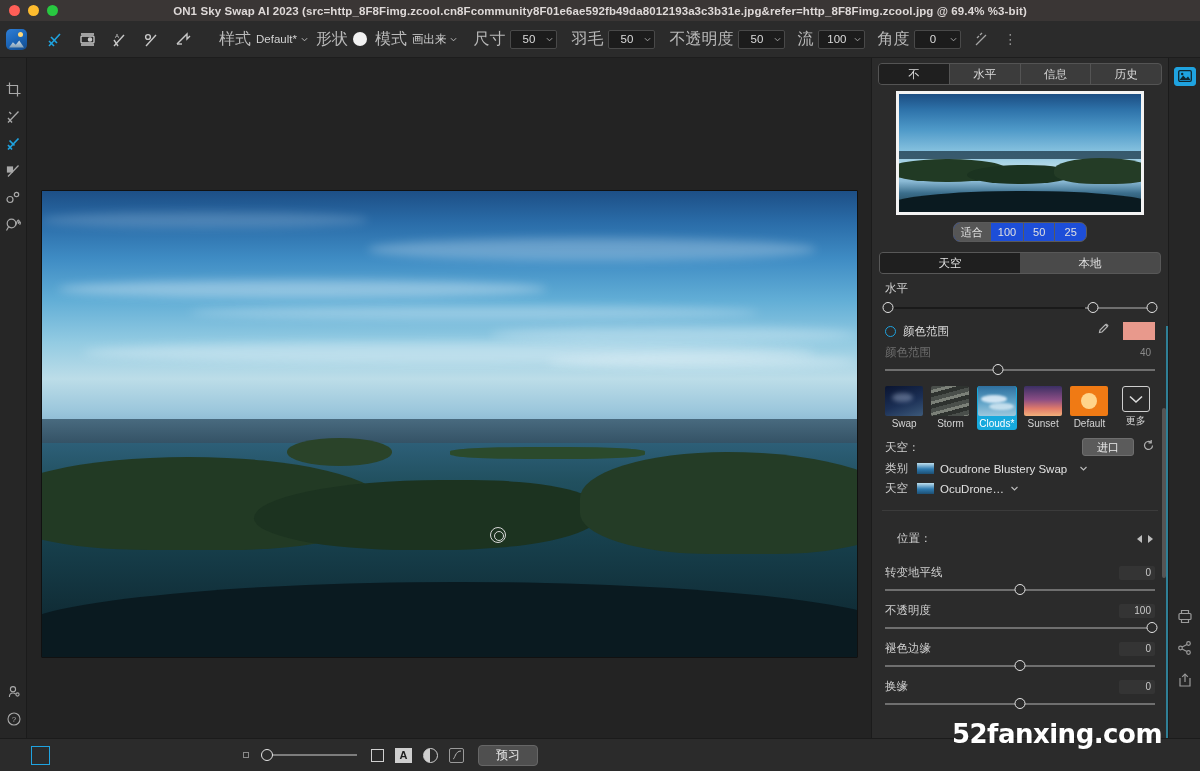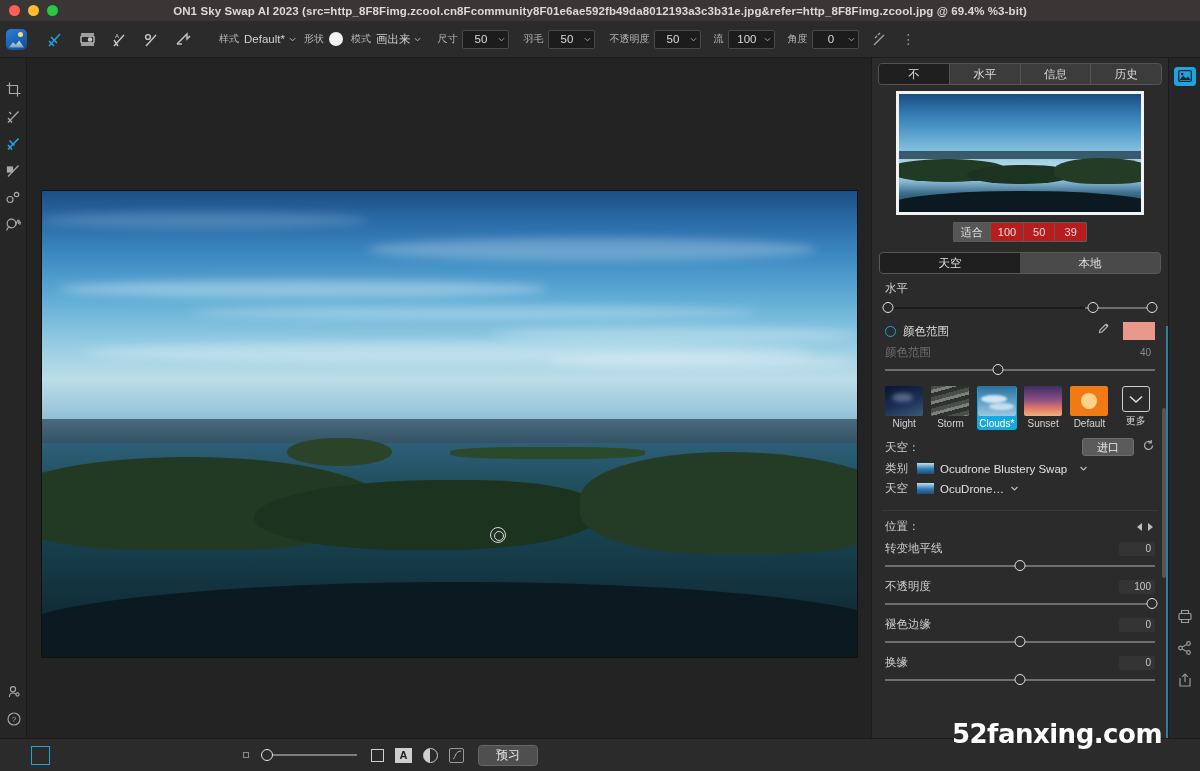--- a/index.html
+++ b/index.html
@@ -53,21 +53,21 @@
   }
   .tbtn {
     width: 32px; height: 30px; display: flex; align-items: center; justify-content: center;
     flex: none; cursor: default;
   }
   .tbtn svg { display:block; }
   .tbtn.active { color: #1fa3e0; }
   .tb-sep { width: 12px; flex: none; }
 
   .ctrl-group { display: flex; align-items: center; gap: 5px; margin-left: 8px; flex: none; }
-  .ctrl-label { font-size: 10px; color: #b9b9b9; white-space: nowrap; }
+  .ctrl-label { font-size: 16px; color: #b9b9b9; white-space: nowrap; }
   .combo {
     display: flex; align-items: center; gap: 4px;
     font-size: 11.5px; color: #d2d2d2; white-space: nowrap; cursor: default;
   }
   .chev { width: 7px; height: 7px; flex: none; }
   .numfield {
     width: 47px; height: 19px; background: #1c1c1c;
     border: 1px solid #494949; border-radius: 2px;
     display: flex; align-items: center; justify-content: space-between;
     padding: 0 3px 0 0; font-size: 11.5px; color: #dcdcdc;
@@ -170,22 +170,22 @@
   .seg > div.on { background: #1f1f1f; }
 
   .preview-wrap {
     margin: 6px 24px 0 24px; height: 124px;
     background: #f3f3f3; padding: 3px;
   }
   .preview-inner { width: 100%; height: 100%; position: relative; overflow: hidden; background: #0c1a22; }
 
   .zoomrow { display: flex; justify-content: center; margin-top: 7px; }
   .zoombar {
-    display: flex; border: 1px solid #5a5a5a; border-radius: 1px; overflow: hidden;
-    background: #b91c1c;
+    display: flex; border: 1px solid #5a5a5a; border-radius: 7px; overflow: hidden;
+    background: #1d4ed8;
   }
   .zoombar > div {
     min-width: 31px; height: 18px; padding: 0 7px;
     display: flex; align-items: center; justify-content: center;
     font-size: 11px; color: #e0e0e0; border-right: 1px solid #5a5a5a; cursor: default;
   }
   .zoombar > div:last-child { border-right: none; }
   .zoombar > div.on { background: #565656; }
 
   .seg2 {
@@ -535,21 +535,21 @@
         <div style="position:absolute;left:64%;top:54%;width:42%;height:22%;background:#243c26;border-radius:45% 55% 40% 40%"></div>
         <div style="position:absolute;left:-4%;top:82%;width:110%;height:24%;background:#0a1a20;border-radius:50% 50% 0 0"></div>
       </div>
     </div>
 
     <div class="zoomrow">
       <div class="zoombar">
         <div class="on">适合</div>
         <div>100</div>
         <div>50</div>
-        <div>39</div>
+        <div>25</div>
       </div>
     </div>
 
     <div class="seg2">
       <div class="on">天空</div>
       <div>本地</div>
     </div>
 
     <div class="accent-edge"></div>
     <div class="rpanel-scrollbar"></div>
@@ -587,21 +587,21 @@
         <div class="track"></div>
         <div class="knob" style="left:42%"></div>
       </div>
     </div>
 
     <div class="presets">
       <div class="preset">
         <div class="thumb" style="background:linear-gradient(160deg,#0a1430,#1b2f55 55%,#3d5a7a)">
           <div style="position:absolute;left:18%;top:22%;width:55%;height:30%;background:rgba(200,215,240,.35);border-radius:50%;filter:blur(2px)"></div>
         </div>
-        <div class="pname">Night</div>
+        <div class="pname">Swap</div>
       </div>
       <div class="preset">
         <div class="thumb" style="background:repeating-linear-gradient(165deg,#4a4f4b 0 4px,#7b8078 4px 7px,#2e322f 7px 11px)"></div>
         <div class="pname">Storm</div>
       </div>
       <div class="preset on">
         <div class="thumb" style="background:linear-gradient(180deg,#2e6f9e,#5fa3c8 55%,#9ec8dd)">
           <div style="position:absolute;left:8%;top:30%;width:70%;height:28%;background:rgba(240,248,255,.8);border-radius:50%;filter:blur(1px)"></div>
           <div style="position:absolute;left:30%;top:55%;width:65%;height:26%;background:rgba(230,242,250,.7);border-radius:50%;filter:blur(1px)"></div>
         </div>
@@ -656,21 +656,21 @@
       <span class="dd-value">OcuDrone…</span>
       <svg class="chev" style="width:9px;height:9px" viewBox="0 0 9 9">
           <path d="M1.5 3 L4.5 6 L7.5 3" stroke="#bdbdbd" stroke-width="1.1" fill="none"></path>
         </svg>
     </div>
 
     <div class="divider" style="margin-top:14px"></div>
 
     <div class="sec" style="padding-top:2px">
       <div class="row-inline">
-        <span class="sec-title" style="margin:0">位置：</span>
+        <span class="sec-title" style="margin:12px">位置：</span>
         <span style="display:flex;gap:2px">
           <svg width="9" height="10" viewBox="0 0 9 10">
               <path d="M7 1 L2 5 L7 9 Z" fill="#bdbdbd"></path>
             </svg>
           <svg width="9" height="10" viewBox="0 0 9 10">
               <path d="M2 1 L7 5 L2 9 Z" fill="#bdbdbd"></path>
             </svg>
         </span>
       </div>
     </div>

